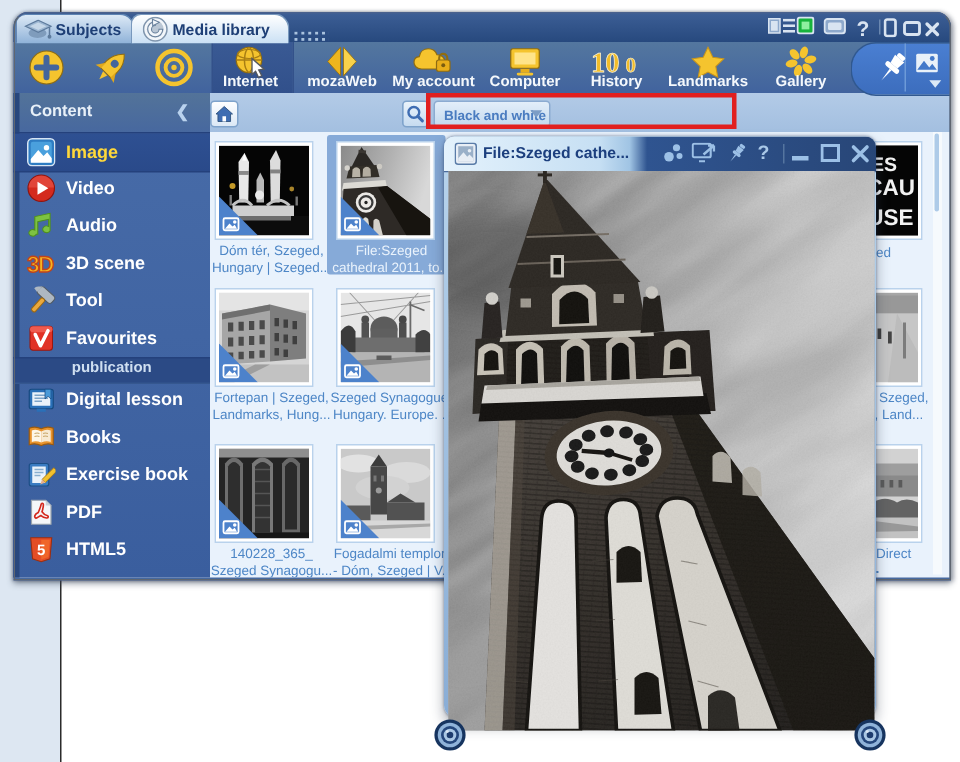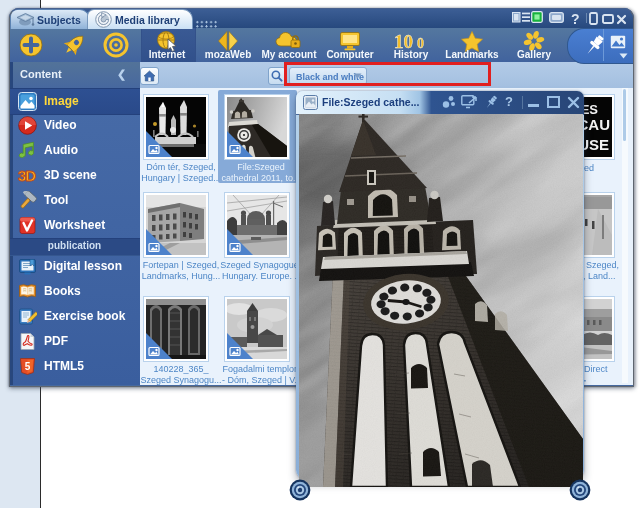--- a/index.html
+++ b/index.html
@@ -261,21 +261,21 @@
       </g>
     </svg>
         <span class="milbl">Tool</span>
       </div>
     <div class="abs mi" style="top:151px">
         <svg width="19" height="19" viewBox="0 0 19 19">
       <rect x="2" y="1.5" width="15" height="16" rx="2" fill="#e03226" stroke="#9a1810" stroke-width="0.7"></rect>
       <rect x="2" y="1.5" width="15" height="4" rx="2" fill="#ef5a4e"></rect>
       <path d="M5.5,7 L9,14.5 L14,4.5" fill="none" stroke="#fff" stroke-width="2.4" stroke-linecap="round" stroke-linejoin="round"></path>
     </svg>
-        <span class="milbl">Worksheet</span>
+        <span class="milbl">Favourites</span>
       </div>
     <div class="abs" id="pubband" style="top:176px">
         <span>publication</span>
       </div>
     <div class="abs mi" style="top:192px">
         <svg width="19" height="19" viewBox="0 0 19 19">
       <rect x="1.5" y="2.5" width="16" height="13" rx="1.5" fill="#2a70b8" stroke="#174a80" stroke-width="0.8"></rect>
       <rect x="3.5" y="4.5" width="12" height="9" fill="#eaf2fa"></rect>
       <path d="M5,6.5 H14 M5,8.5 H14 M5,10.5 H10" stroke="#7da4c8" stroke-width="1"></path>
       <polygon points="12,2.5 16,2.5 16,9 14,7.2 12,9" fill="#4a9ad8" stroke="#174a80" stroke-width="0.5"></polygon>

